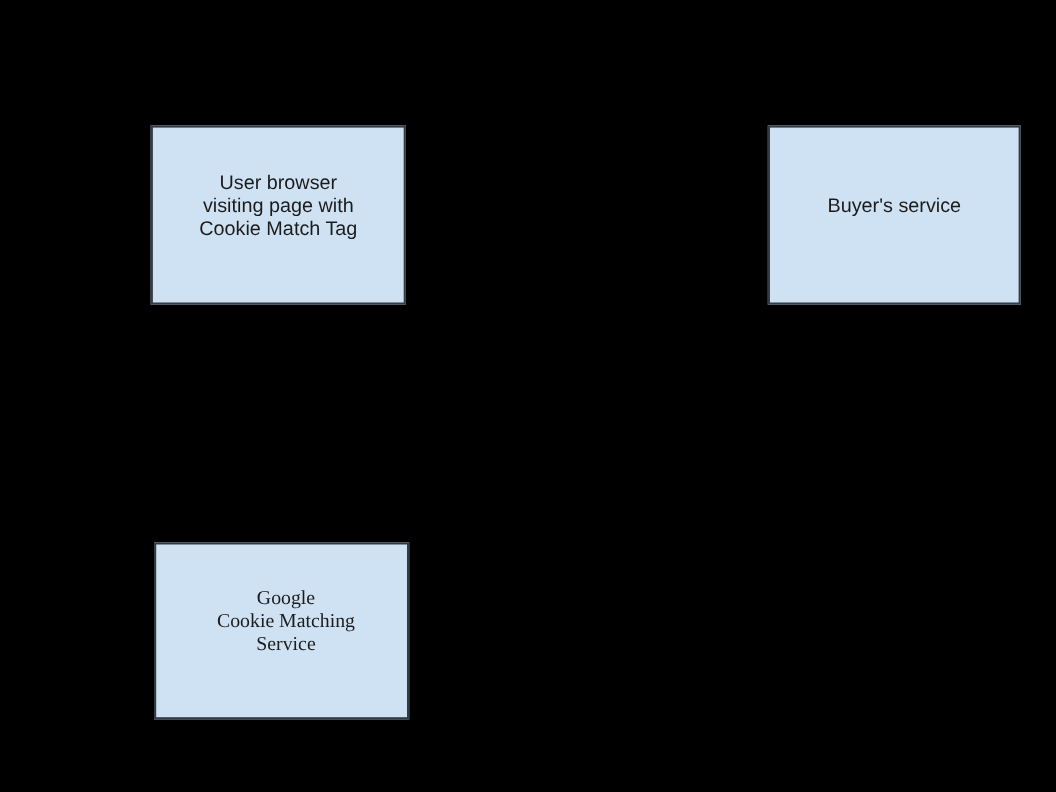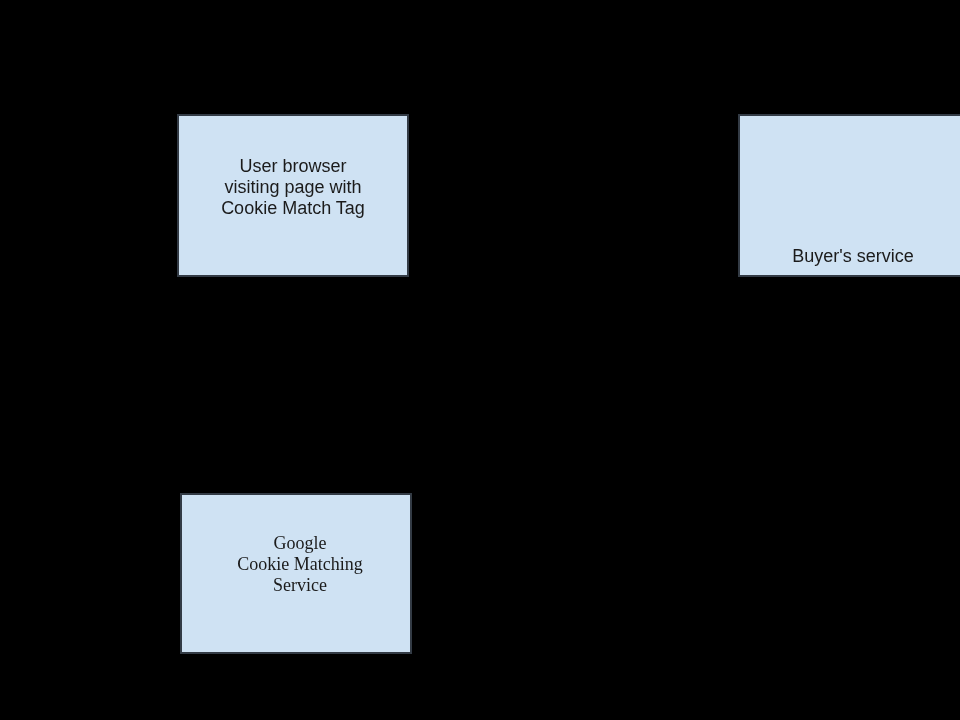--- a/index.html
+++ b/index.html
@@ -14,21 +14,20 @@
     height: 720px;
     background: var(--bg);
     overflow: hidden;
     font-family: "Liberation Sans", sans-serif;
   }
   .canvas {
     position: relative;
     width: 880px;
     height: 720px;
     background: var(--bg);
-    margin-left: 40px;
   }
   .node {
     position: absolute;
     background: var(--node-fill);
     border: 2px solid var(--node-border);
     display: flex;
     align-items: center;
     justify-content: center;
   }
   .node-label {
@@ -44,21 +43,20 @@
     left: 137px;
     top: 114px;
     width: 232px;
     height: 163px;
   }
   .node-buyers-service {
     left: 698px;
     top: 114px;
     width: 230px;
     height: 163px;
-    align-items: flex-end;
   }
   .node-google-cookie-matching {
     left: 140px;
     top: 493px;
     width: 232px;
     height: 161px;
   }
   .node-google-cookie-matching .node-label {
     transform: translate(4px, -9px);
     font-family: Liberation Serif, serif;

